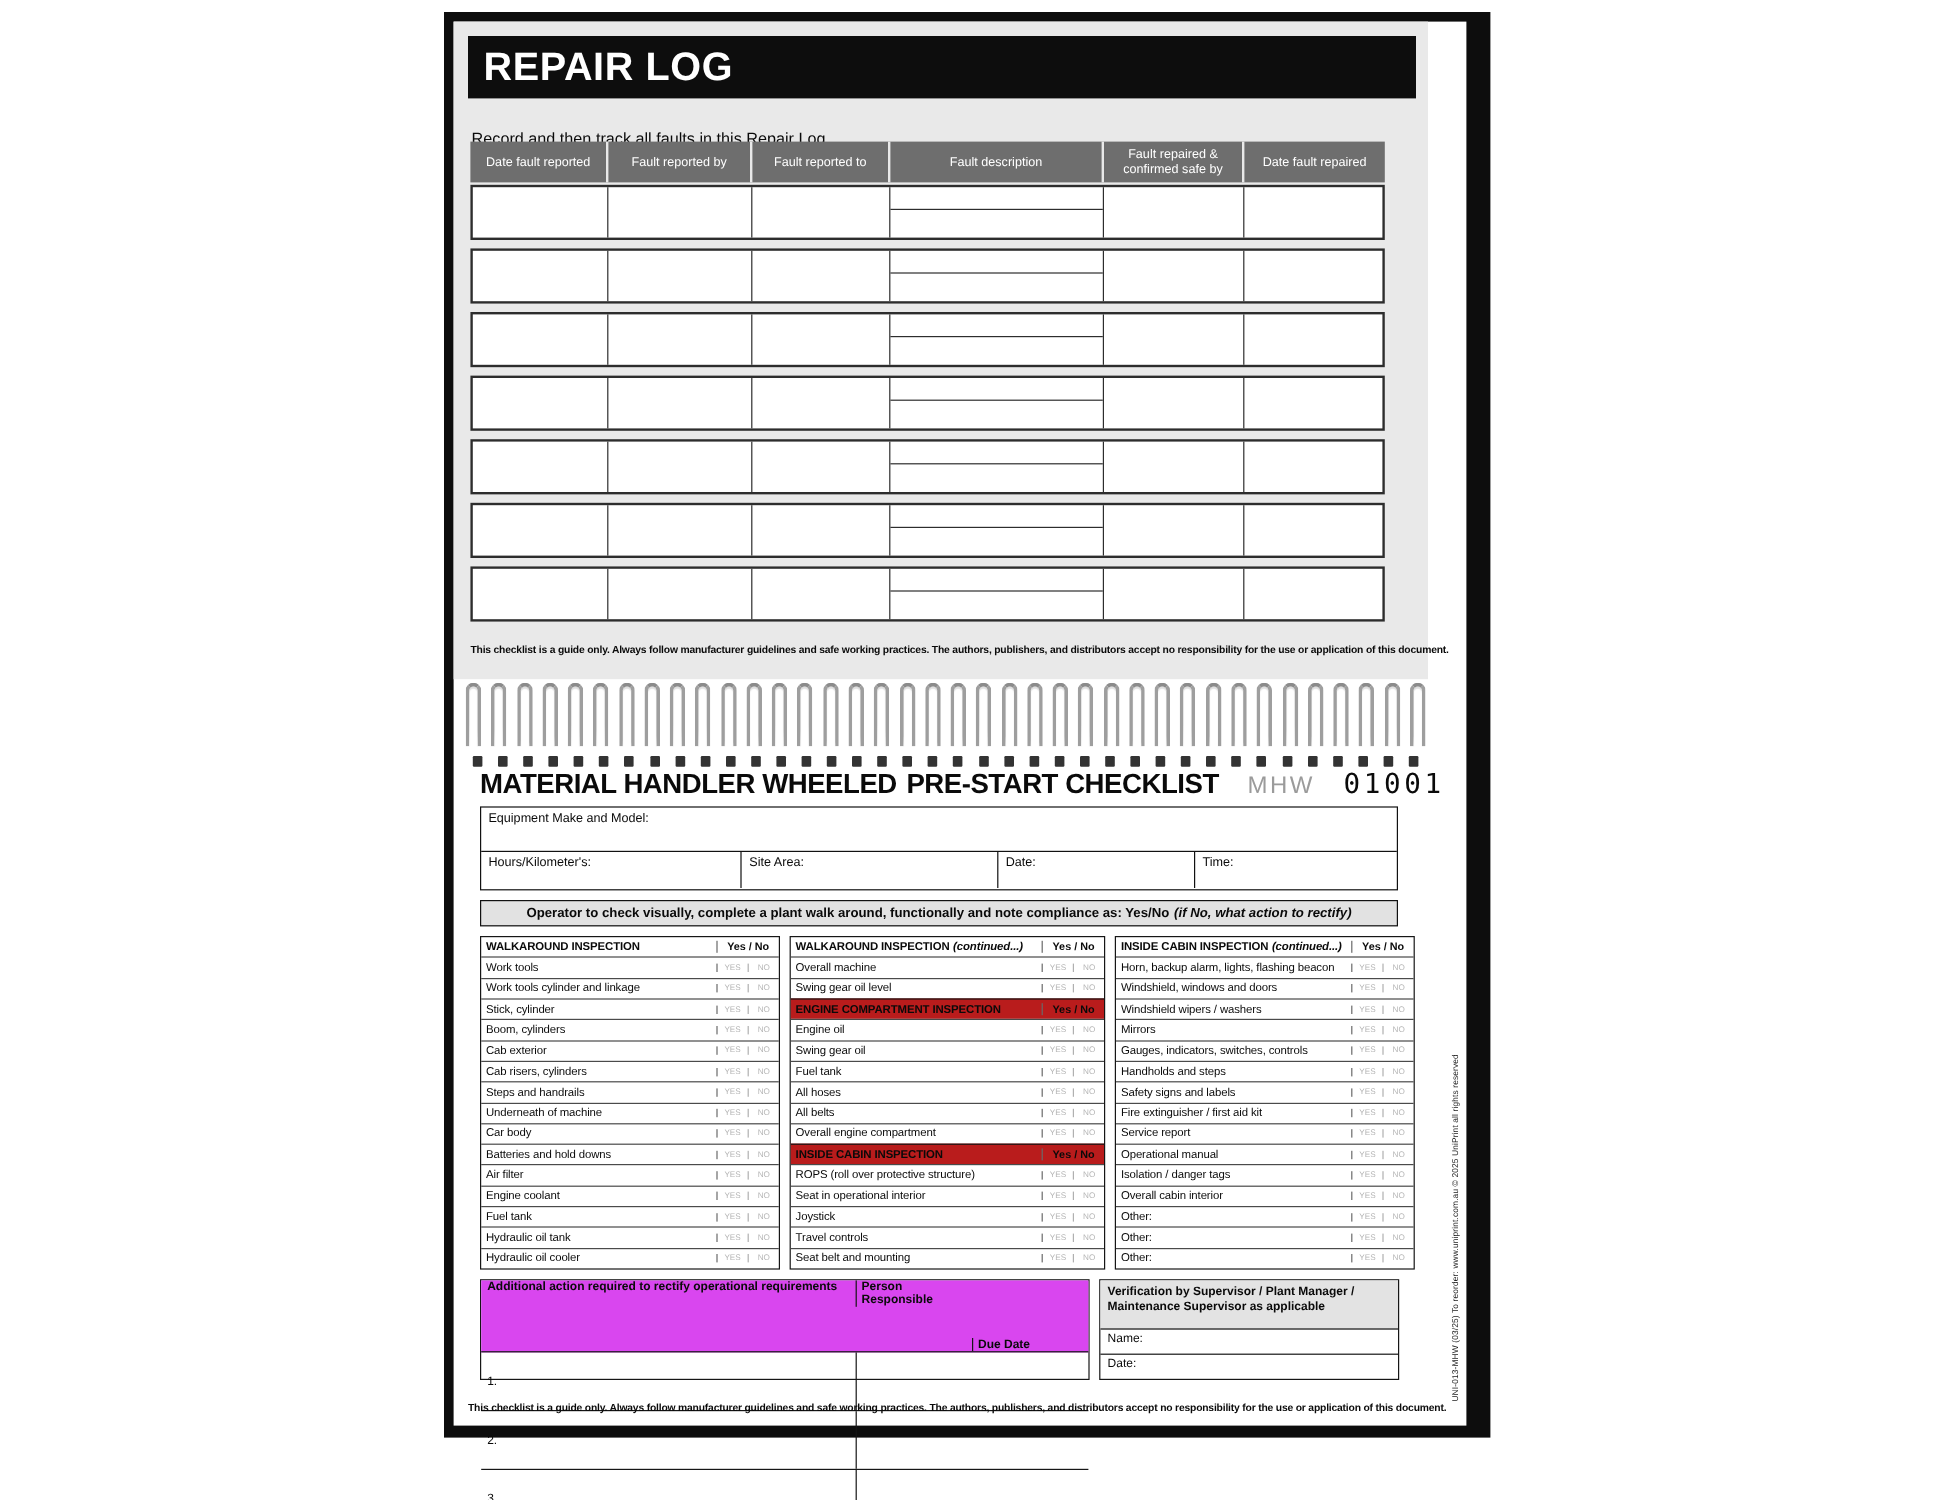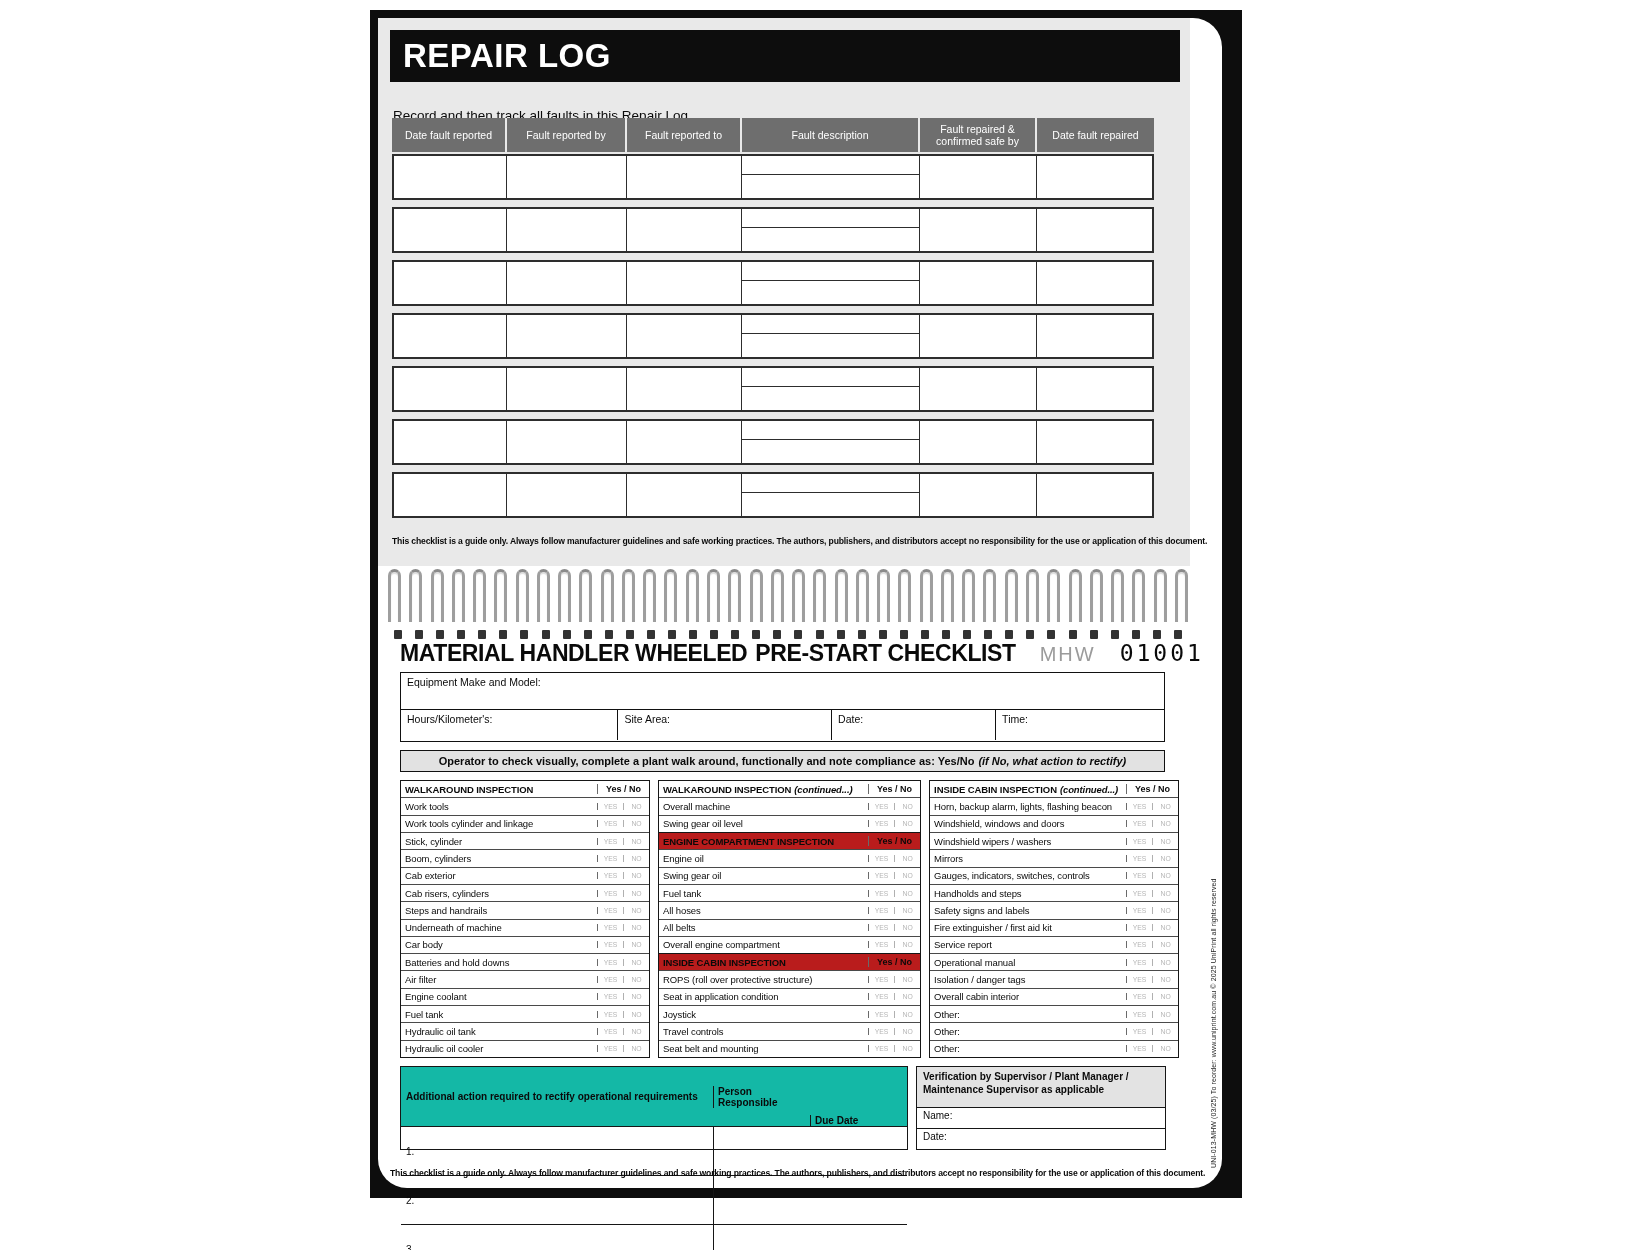--- a/index.html
+++ b/index.html
@@ -1,19 +1,19 @@
 <!DOCTYPE html>
 <html><head>
 <meta charset="utf-8">
 <style>
   html,body{margin:0;padding:0;background:#fff;}
   .canvas{position:relative;width:1631px;height:1250px;background:#fff;overflow:hidden;
           font-family:"Liberation Sans","DejaVu Sans",sans-serif;color:#0a0a0a;}
   .booklet{position:absolute;left:370px;top:10px;width:872px;height:1188px;background:#0d0d0d;}
-  .page{position:absolute;left:8px;top:8px;right:20px;bottom:10px;background:#ffffff;border-radius:29px;}
+  .page{position:absolute;left:8px;top:8px;right:20px;bottom:10px;background:#ffffff;}
 
   
   .top-sheet{position:absolute;left:0;top:0;width:812px;height:548px;background:#e9e9e9;}
   .rl-banner{position:absolute;left:12px;top:12px;width:790px;height:52px;background:#0d0d0d;
              display:flex;align-items:center;}
   .rl-banner span{color:#fff;font-size:33px;font-weight:800;letter-spacing:.5px;padding-left:13px;}
   .rl-subtitle{position:absolute;left:15px;top:90px;font-size:13.5px;font-weight:500;}
   .rl-head{position:absolute;left:14px;top:100px;width:762px;height:34px;display:grid;
            grid-template-columns:115px 120px 115px 178px 117px 117px;background:#6e6e6e;}
   .rl-head div{display:flex;align-items:center;justify-content:center;text-align:center;
@@ -71,22 +71,22 @@
   .ck-yes,.ck-no{flex:0 0 25px;display:flex;align-items:center;justify-content:center;
                  font-size:6.8px;color:#b5b5b5;}
   .ck-yes{border-left:1px solid #6a6a6a;}
   .ck-no{border-left:1px solid #b0b0b0;}
   .ck-yesno{flex:0 0 51px;display:flex;align-items:center;justify-content:center;
             font-size:9px;font-weight:700;border-left:1px solid #6a6a6a;}
 
   .bottom-row{position:absolute;left:22px;top:1048px;width:766px;height:84px;display:flex;gap:8px;}
   .actions{flex:0 0 508px;box-sizing:border-box;border:1.5px solid #161616;display:flex;
            flex-direction:column;background:#fff;}
-  .actions-head{flex:0 0 22px;display:flex;background:#14b8a6;font-weight:700;font-size:10px;
-                align-items:center;border-bottom:1.5px solid #161616;}
+  .actions-head{flex:0 0 22px;display:flex;background:#d946ef;font-weight:700;font-size:10px;
+                align-items:flex-start;border-bottom:1.5px solid #161616;}
   .a-main{flex:1;display:flex;align-items:center;padding-left:5px;}
   .a-person{flex:0 0 92px;display:flex;align-items:center;padding-left:4px;border-left:1px solid #161616;}
   .a-due{flex:0 0 92px;display:flex;align-items:center;padding-left:4px;border-left:1px solid #161616;margin-top:48px;}
   .action-row{flex:1;display:flex;border-top:1px solid #161616;font-size:10px;}
   .action-row:first-of-type{border-top:none;}
   .action-row .a-main{font-weight:400;}
   .verify{flex:0 0 250px;box-sizing:border-box;border:1.5px solid #161616;display:flex;
           flex-direction:column;background:#fff;}
   .verify-head{flex:0 0 37px;background:#e3e3e3;font-weight:700;font-size:10px;line-height:1.3;
                padding:3px 6px 0 6px;border-bottom:1.5px solid #161616;}
@@ -447,21 +447,21 @@
             <div class="ck-row section">
               <div class="ck-label">INSIDE CABIN INSPECTION</div>
               <div class="ck-yesno">Yes / No</div>
             </div>
             <div class="ck-row">
               <div class="ck-label">ROPS (roll over protective structure)</div>
               <div class="ck-yes">YES</div>
               <div class="ck-no">NO</div>
             </div>
             <div class="ck-row">
-              <div class="ck-label">Seat in application condition</div>
+              <div class="ck-label">Seat in operational interior</div>
               <div class="ck-yes">YES</div>
               <div class="ck-no">NO</div>
             </div>
             <div class="ck-row">
               <div class="ck-label">Joystick</div>
               <div class="ck-yes">YES</div>
               <div class="ck-no">NO</div>
             </div>
             <div class="ck-row">
               <div class="ck-label">Travel controls</div>

